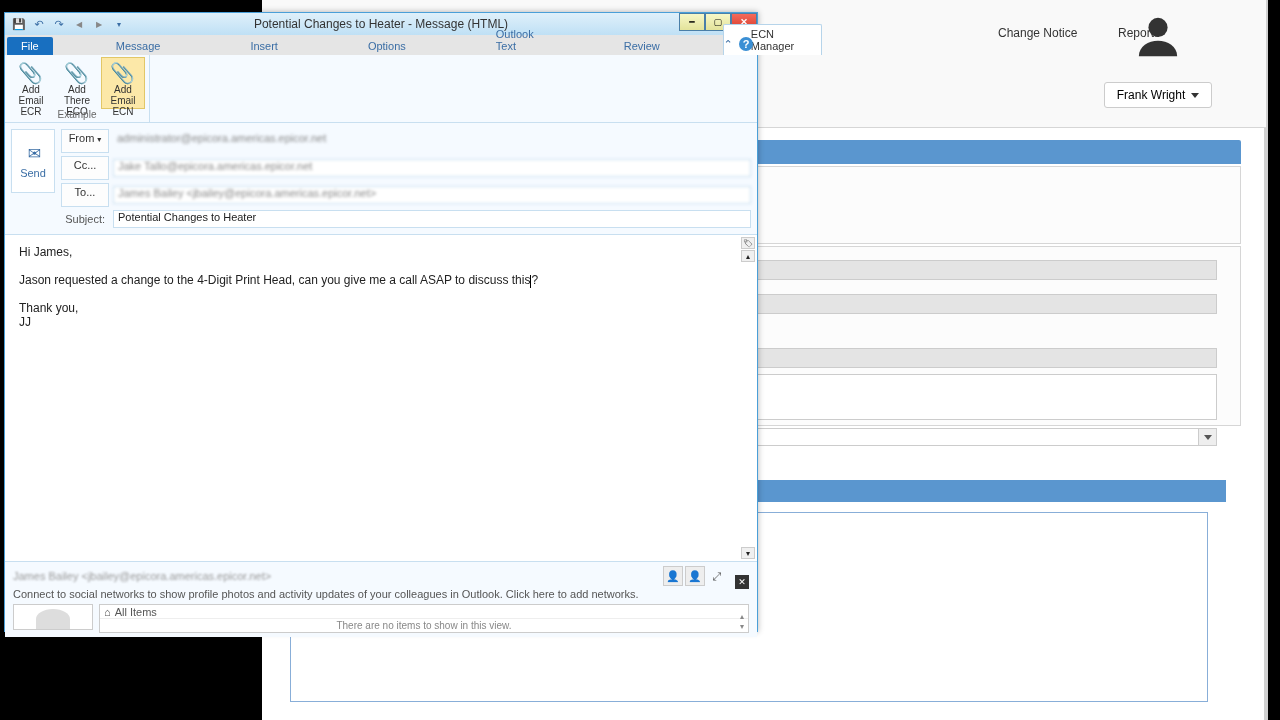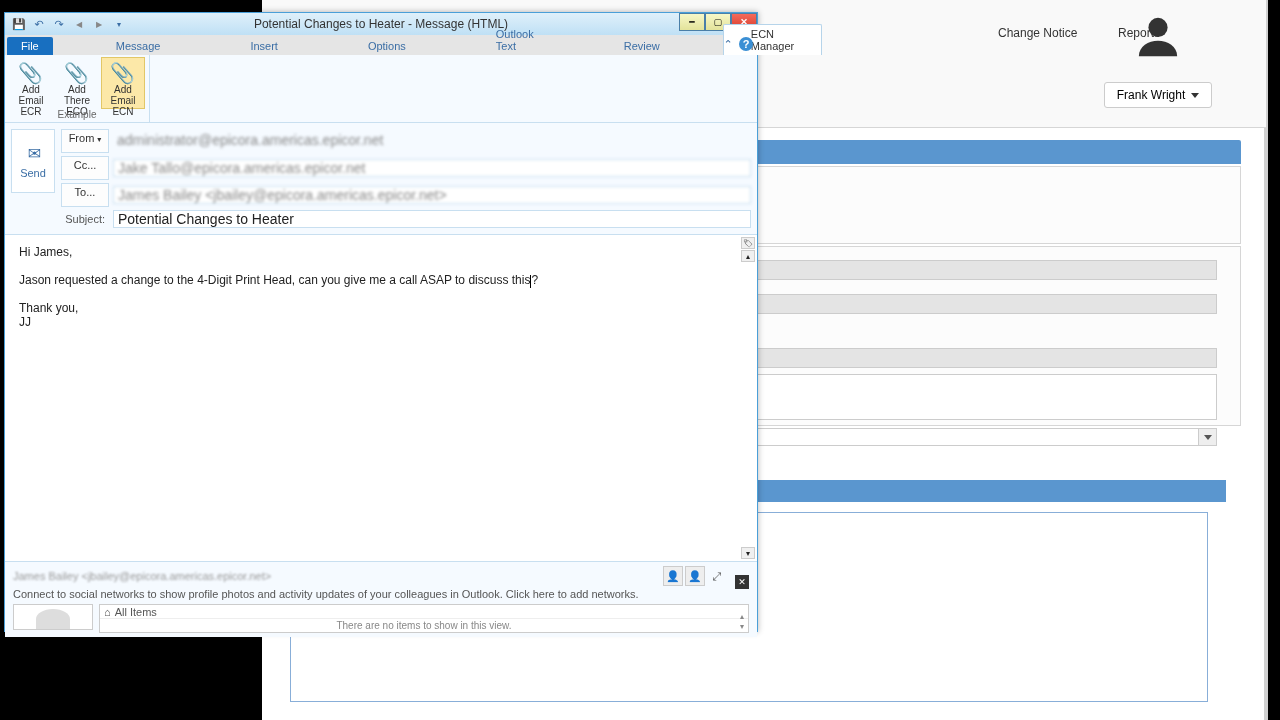--- a/index.html
+++ b/index.html
@@ -58,21 +58,21 @@
 .ol-rbtn-icon { font-size: 20px; color: #7a7a7a; height:22px; }
 .ol-rlabel { font-size: 10px; color: #666; text-align:center; }
 
 .ol-addr { padding: 6px; background:#f5faff; border-bottom:1px solid #c8dff0; display:flex; gap:6px; }
 .ol-send { width: 44px; height: 64px; border:1px solid #c8dff0; background:#fff; display:flex; flex-direction:column; align-items:center; justify-content:center; font-size:11px; color:#3b6ea5; cursor:pointer; gap:4px; }
 .ol-send-icon { font-size:16px; letter-spacing:-3px; }
 .ol-addr-rows { flex:1; display:flex; flex-direction:column; gap:3px; }
 .ol-addr-row { display:flex; gap:4px; align-items:center; }
 .ol-addr-btn { width: 48px; height:24px; font-size:11px; border:1px solid #c8dff0; background:#fdfdfd; text-align:center; cursor:pointer; line-height:16px; color:#333;}
 .ol-addr-label { width:48px; font-size:11px; text-align:right; color:#555; padding-right:4px;}
-.ol-addr-input { flex:1; height:18px; border:1px solid #c8dff0; background:#fff; font-size:14px; padding:0 4px; color:#aaa; }
+.ol-addr-input { flex:1; height:18px; border:1px solid #c8dff0; background:#fff; font-size:11px; padding:0 4px; color:#aaa; }
 .ol-subject { color:#222 !important; }
 
 .ol-body { flex:1; padding:10px 14px; font-size:12px; color:#222; background:#fff; position:relative; overflow-y:auto; height: 326px;}
 .ol-body p { margin-bottom: 14px; }
 .ol-cursor { display:inline-block; width:1px; height:13px; background:#000; vertical-align:text-bottom; position:relative; top:1px;}
 .ol-scroll-top { position:absolute; right:2px; top:2px; width:14px; display:flex; flex-direction:column; gap:1px;}
 .ol-scroll-top span { width:14px; height:12px; background:#f0f0f0; border:1px solid #ccc; font-size:8px; display:flex; align-items:center; justify-content:center; }
 
 .ol-social { border-top:1px solid #c8dff0; background:#f5faff; padding:4px 8px; font-size:11px; color:#555; }
 .ol-social-top { display:flex; align-items:center; justify-content:space-between; }

